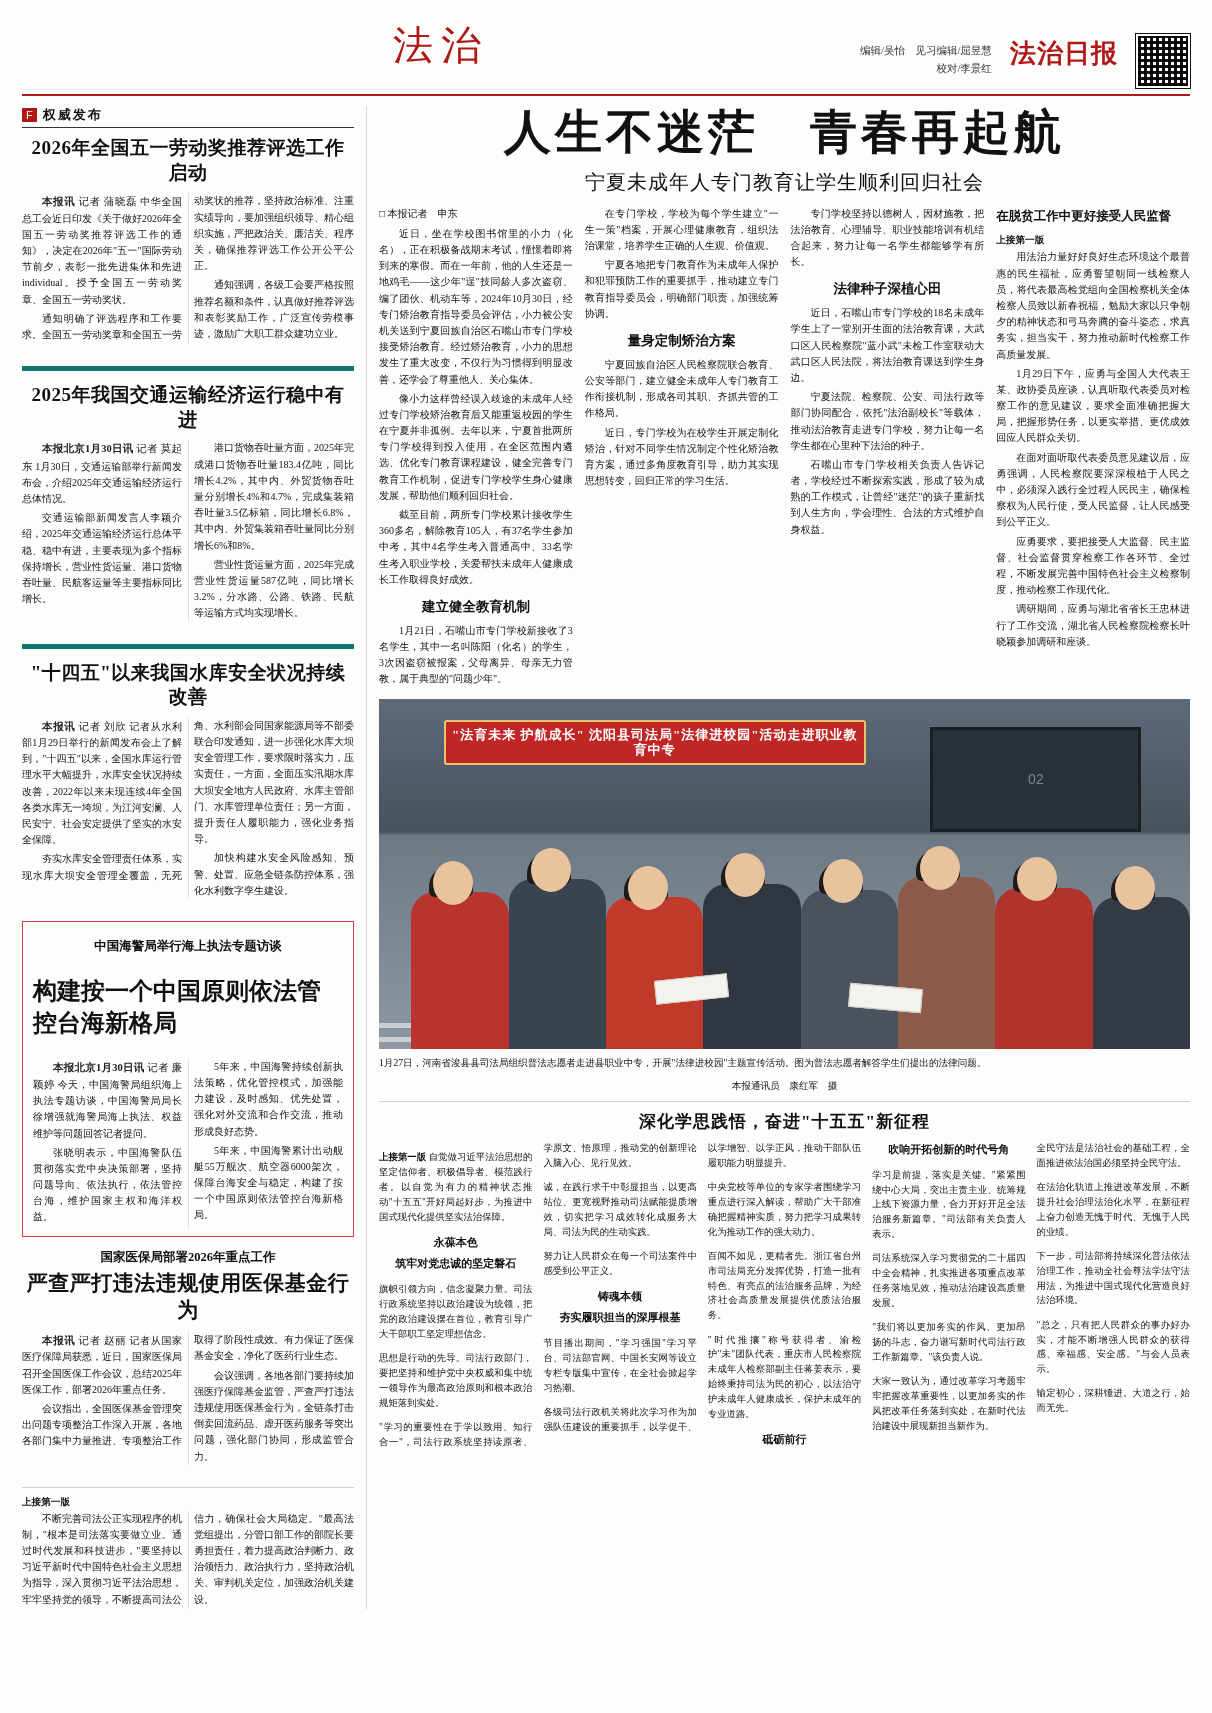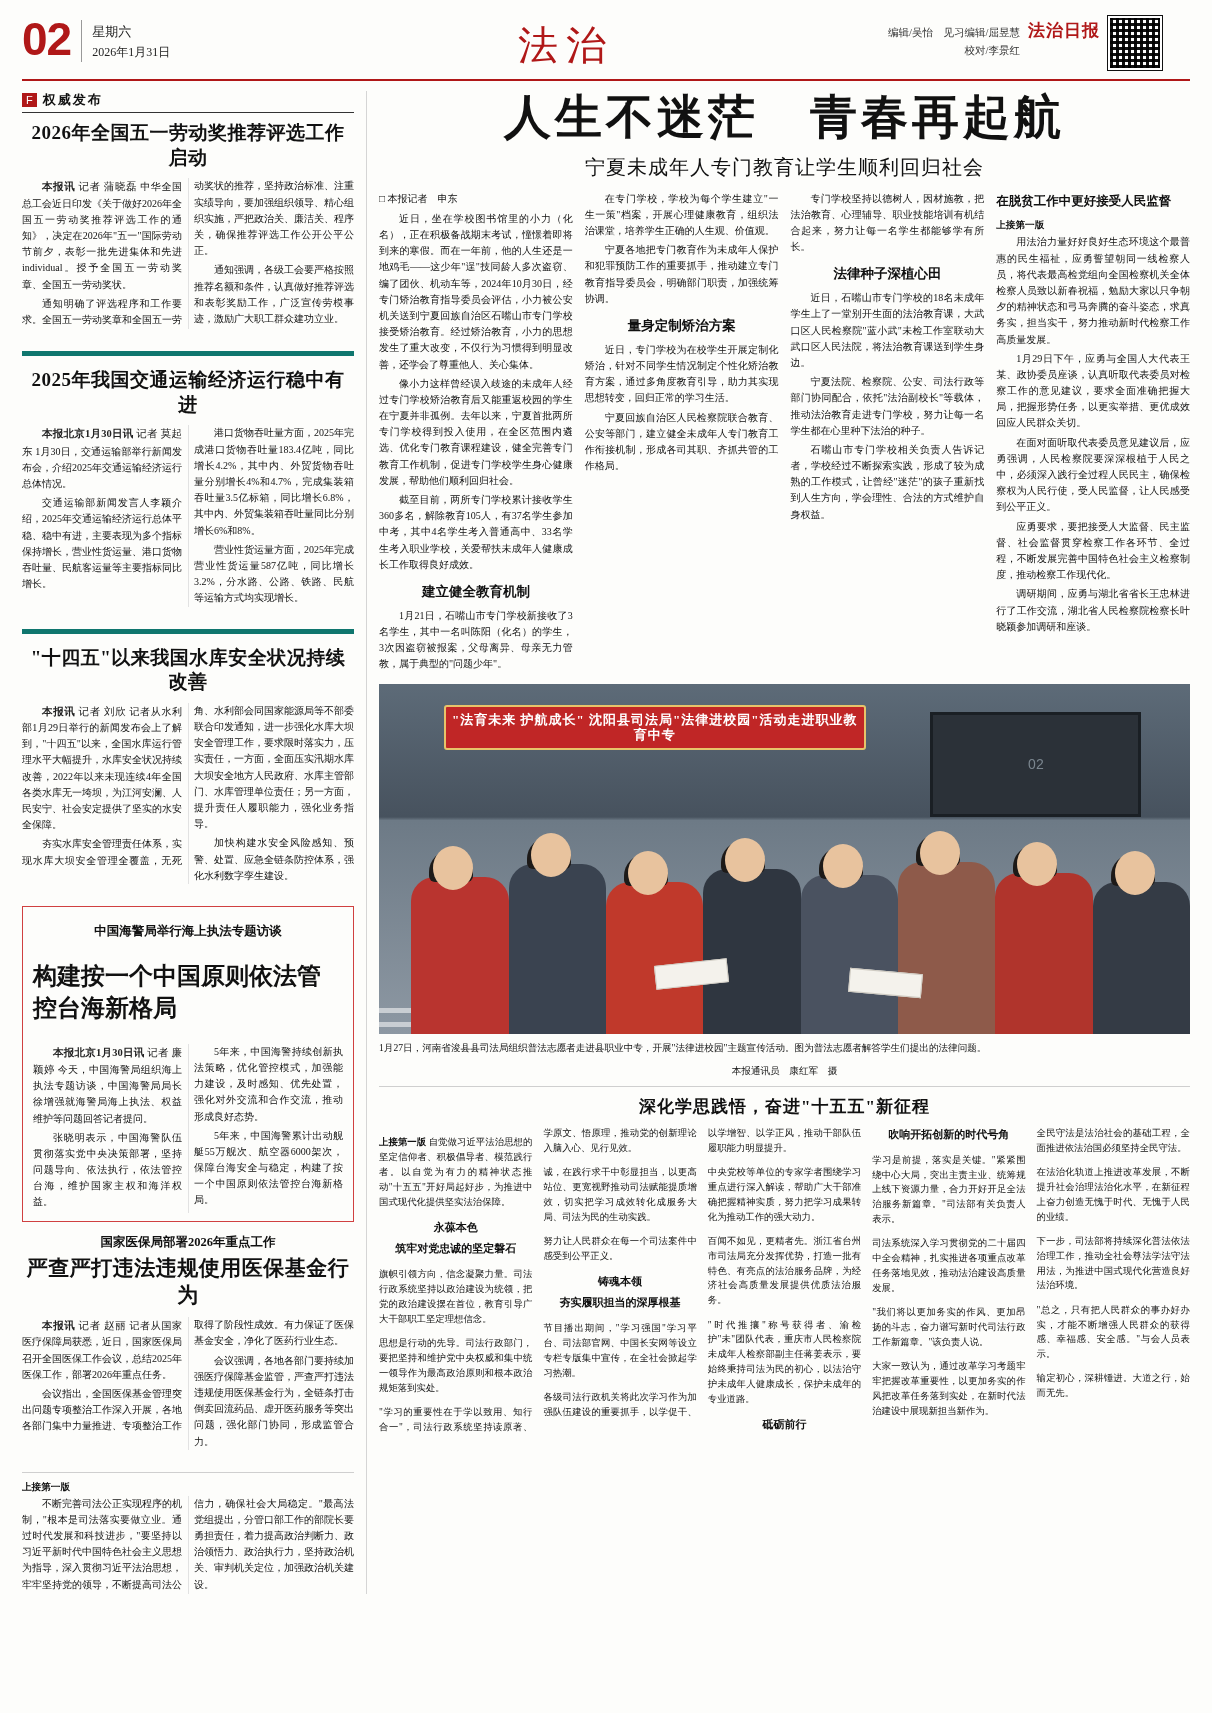--- a/index.html
+++ b/index.html
@@ -16,23 +16,23 @@
 
   
   .masthead { display:flex; align-items:flex-start; border-bottom:2px solid #b01818; padding-bottom:6px; }
   .mh-left { display:flex; align-items:flex-start; gap:10px; width:250px; }
   .mh-pageno { font-family:"Liberation Sans",sans-serif; font-size:46px; font-weight:bold; color:#b01818; line-height:1; letter-spacing:-1px; }
   .mh-divider { width:1px; height:42px; background:#999; margin-top:4px; }
   .mh-date { font-size:12px; line-height:1.6; color:#222; padding-top:6px; }
   .mh-date div:first-child { font-size:13px; }
   .mh-center { flex:1; text-align:center; }
   .mh-title { font-size:40px; font-weight:normal; letter-spacing:8px; color:#b01818; font-family:"Liberation Serif",serif; padding-top:2px;}
-  .mh-right { width:330px; display:flex; align-items:flex-start; justify-content:center; gap:8px; }
+  .mh-right { width:330px; display:flex; align-items:flex-start; justify-content:space-between; gap:8px;margin-top:18px; }
   .mh-credits { font-size:10.5px; line-height:1.7; text-align:right; color:#333; padding-top:8px; }
-  .mh-logo { font-size:17px; font-weight:bold; color:#b01818; letter-spacing:1px; line-height:1.1; padding-top:6px; font-family:"Liberation Serif",serif;}
+  .mh-logo { font-size:26px; font-weight:bold; color:#b01818; letter-spacing:1px; line-height:1.1; padding-top:6px; font-family:"Liberation Serif",serif;}
   .qr { width:54px; height:54px; background:
      repeating-linear-gradient(90deg,#111 0 3px,#fff 3px 6px),
      repeating-linear-gradient(0deg,#111 0 3px,transparent 3px 6px);
      background-blend-mode:multiply; border:2px solid #fff; outline:1px solid #111; }
 
   
   .content { display:flex; gap:12px; margin-top:10px; }
   .col-left { width:332px; }
   .col-mid { flex:1; }
 
@@ -91,28 +91,20 @@
 
   .right-col-title { font-size:12.5px; font-weight:bold; text-align:left; margin-bottom:6px; }
   .footer-block { margin-top:8px; border-top:1px solid #cfcfcf; padding-top:8px; }
 </style>
 </head>
 <body>
 
 <div class="page">
 
   <div class="masthead">
-    <div class="mh-left">
-      <div class="mh-pageno">02</div>
-      <div class="mh-divider"></div>
-      <div class="mh-date">
-        <div>星期六</div>
-        <div>2026年1月31日</div>
-      </div>
-    </div>
     <div class="mh-center">
       <div class="mh-title">法治</div>
     </div>
     <div class="mh-right">
       <div class="mh-credits">
         <div>编辑/吴怡　见习编辑/屈昱慧</div>
         <div>校对/李景红</div>
       </div>
       <div class="mh-logo">法治日报</div>
       <div class="qr"></div>
@@ -210,22 +202,22 @@
           <p>近日，坐在学校图书馆里的小力（化名），正在积极备战期末考试，憧憬着即将到来的寒假。而在一年前，他的人生还是一地鸡毛——这少年"逞"技同龄人多次盗窃、编了团伙、机动车等，2024年10月30日，经专门矫治教育指导委员会评估，小力被公安机关送到宁夏回族自治区石嘴山市专门学校接受矫治教育。经过矫治教育，小力的思想发生了重大改变，不仅行为习惯得到明显改善，还学会了尊重他人、关心集体。</p>
           <p>像小力这样曾经误入歧途的未成年人经过专门学校矫治教育后又能重返校园的学生在宁夏并非孤例。去年以来，宁夏首批两所专门学校得到投入使用，在全区范围内遴选、优化专门教育课程建设，健全完善专门教育工作机制，促进专门学校学生身心健康发展，帮助他们顺利回归社会。</p>
           <p>截至目前，两所专门学校累计接收学生360多名，解除教育105人，有37名学生参加中考，其中4名学生考入普通高中、33名学生考入职业学校，关爱帮扶未成年人健康成长工作取得良好成效。</p>
           <div class="sub-h">建立健全教育机制</div>
           <p>1月21日，石嘴山市专门学校新接收了3名学生，其中一名叫陈阳（化名）的学生，3次因盗窃被报案，父母离异、母亲无力管教，属于典型的"问题少年"。</p>
         </div>
         <div class="lead-col">
           <p>在专门学校，学校为每个学生建立"一生一策"档案，开展心理健康教育，组织法治课堂，培养学生正确的人生观、价值观。</p>
           <p>宁夏各地把专门教育作为未成年人保护和犯罪预防工作的重要抓手，推动建立专门教育指导委员会，明确部门职责，加强统筹协调。</p>
           <div class="sub-h">量身定制矫治方案</div>
+          <p>宁夏回族自治区人民检察院联合教育、公安等部门，建立健全未成年人专门教育工作衔接机制，形成各司其职、齐抓共管的工作格局。</p>
           <p>近日，专门学校为在校学生开展定制化矫治，针对不同学生情况制定个性化矫治教育方案，通过多角度教育引导，助力其实现思想转变，回归正常的学习生活。</p>
-          <p>宁夏回族自治区人民检察院联合教育、公安等部门，建立健全未成年人专门教育工作衔接机制，形成各司其职、齐抓共管的工作格局。</p>
         </div>
         <div class="lead-col">
           <p>专门学校坚持以德树人，因材施教，把法治教育、心理辅导、职业技能培训有机结合起来，努力让每一名学生都能够学有所长。</p>
           <div class="sub-h">法律种子深植心田</div>
           <p>近日，石嘴山市专门学校的18名未成年学生上了一堂别开生面的法治教育课，大武口区人民检察院"蓝小武"未检工作室联动大武口区人民法院，将法治教育课送到学生身边。</p>
           <p>宁夏法院、检察院、公安、司法行政等部门协同配合，依托"法治副校长"等载体，推动法治教育走进专门学校，努力让每一名学生都在心里种下法治的种子。</p>
           <p>石嘴山市专门学校相关负责人告诉记者，学校经过不断探索实践，形成了较为成熟的工作模式，让曾经"迷茫"的孩子重新找到人生方向，学会理性、合法的方式维护自身权益。</p>
         </div>
         <div class="lead-col">
           <div class="right-col-title">在脱贫工作中更好接受人民监督</div>

